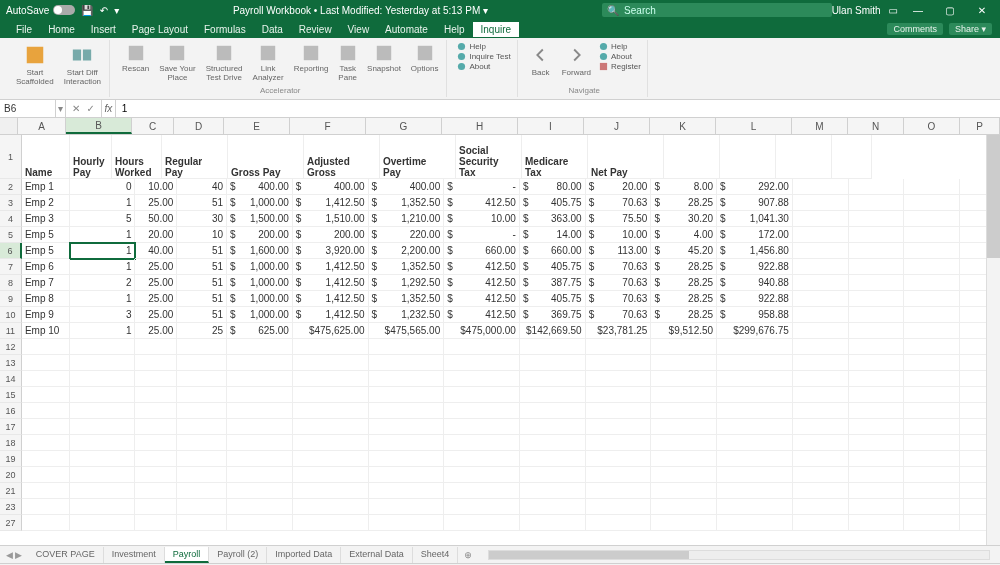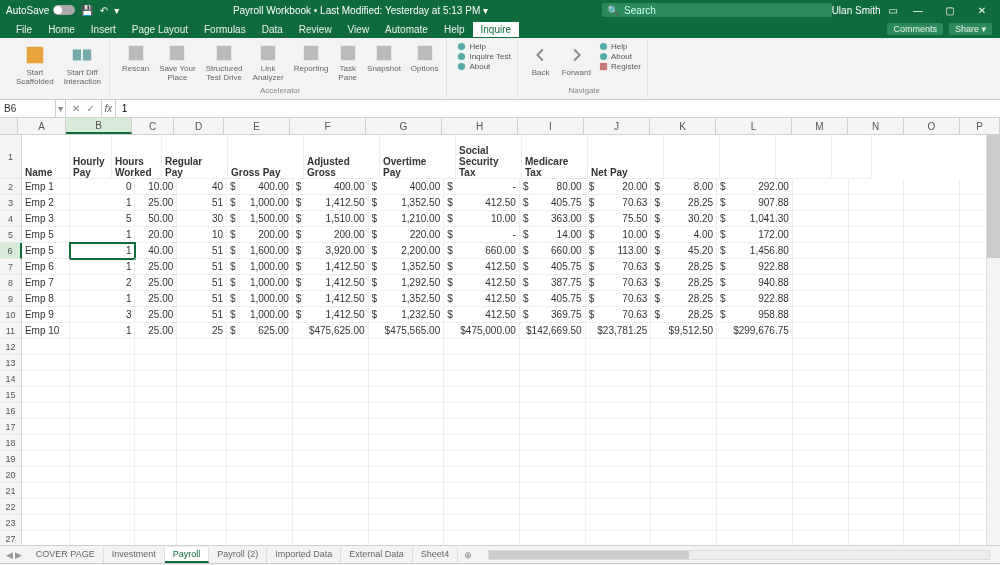--- a/index.html
+++ b/index.html
@@ -916,39 +916,20 @@
         <div class="cell " style="width:66px"></div>
         <div class="cell " style="width:66px"></div>
         <div class="cell " style="width:66px"></div>
         <div class="cell " style="width:76px"></div>
         <div class="cell " style="width:56px"></div>
         <div class="cell " style="width:56px"></div>
         <div class="cell " style="width:56px"></div>
         <div class="cell " style="width:40px"></div>
       </div>
       <div class="row">
-        <div class="rowhead">22</div>
-        <div class="cell " style="width:48px"></div>
-        <div class="cell " style="width:66px"></div>
-        <div class="cell " style="width:42px"></div>
-        <div class="cell " style="width:50px"></div>
-        <div class="cell " style="width:66px"></div>
-        <div class="cell " style="width:76px"></div>
-        <div class="cell " style="width:76px"></div>
-        <div class="cell " style="width:76px"></div>
-        <div class="cell " style="width:66px"></div>
-        <div class="cell " style="width:66px"></div>
-        <div class="cell " style="width:66px"></div>
-        <div class="cell " style="width:76px"></div>
-        <div class="cell " style="width:56px"></div>
-        <div class="cell " style="width:56px"></div>
-        <div class="cell " style="width:56px"></div>
-        <div class="cell " style="width:40px"></div>
-      </div>
-      <div class="row">
         <div class="rowhead">23</div>
         <div class="cell " style="width:48px"></div>
         <div class="cell " style="width:66px"></div>
         <div class="cell " style="width:42px"></div>
         <div class="cell " style="width:50px"></div>
         <div class="cell " style="width:66px"></div>
         <div class="cell " style="width:76px"></div>
         <div class="cell " style="width:76px"></div>
         <div class="cell " style="width:76px"></div>
         <div class="cell " style="width:66px"></div>

